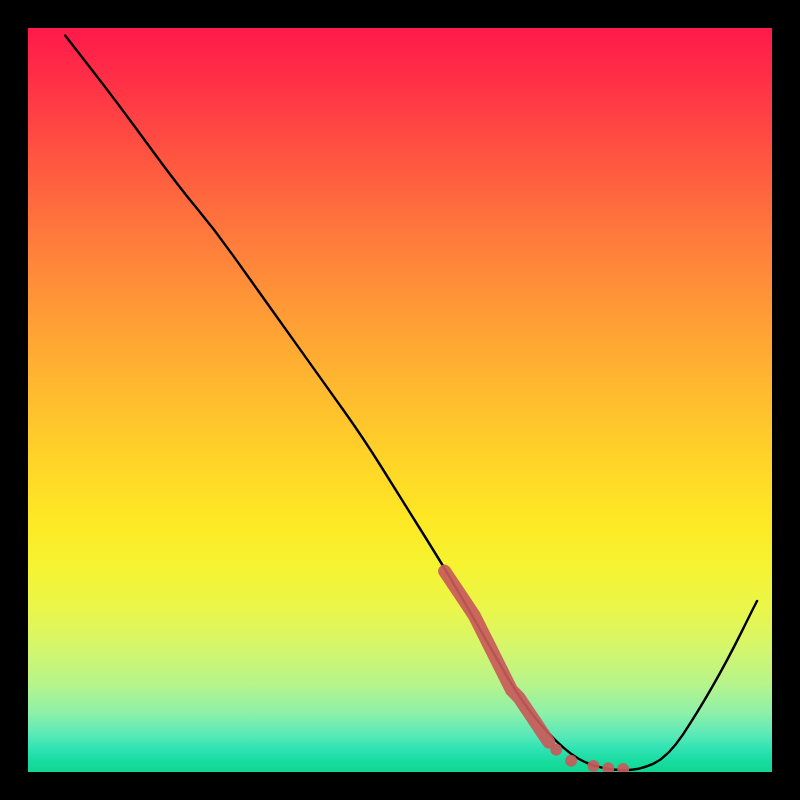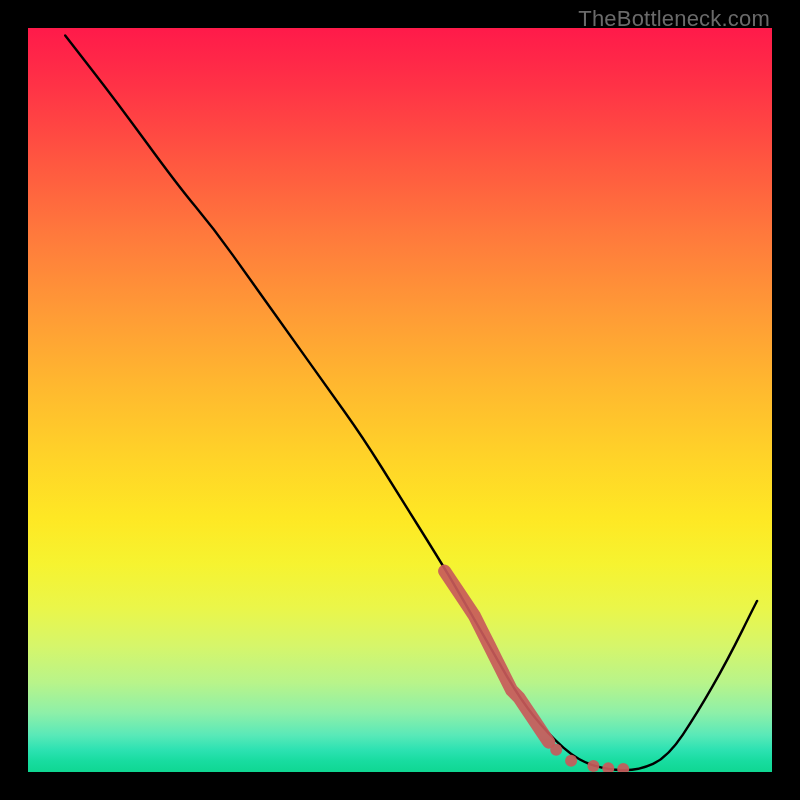--- a/index.html
+++ b/index.html
@@ -61,21 +61,20 @@
     left: 0;
     top: 0;
     width: 744px;
     height: 744px;
   }
 </style>
 </head>
 <body>
 
 <div class="frame">
-  <div class="watermark">TheBottleneck.com</div>
   <div class="plot">
     <svg class="curve" viewBox="0 0 744 744" preserveAspectRatio="none">
       <path d="M 37.2 7.4 Q 37.2 7.4 63.2 40.9 Q 89.3 74.4 119.0 115.3 Q 148.8 156.2 167.4 178.6 Q 186.0 200.9 204.6 226.9 Q 223.2 253.0 241.8 279.0 Q 260.4 305.0 279.0 331.1 Q 297.6 357.1 316.2 383.2 Q 334.8 409.2 353.4 439.0 Q 372.0 468.7 390.6 498.5 Q 409.2 528.2 420.4 546.8 Q 431.5 565.4 446.4 591.5 Q 461.3 617.5 476.2 643.6 Q 491.0 669.6 505.9 688.2 Q 520.8 706.8 535.7 719.8 Q 550.6 732.8 565.4 737.3 Q 580.3 741.8 595.2 742.1 Q 610.1 742.5 625.0 735.8 Q 639.8 729.1 654.7 706.8 Q 669.6 684.5 684.5 658.4 Q 699.4 632.4 714.2 602.6 T 729.1 572.9 " id="curve-path" fill="none" stroke="#000" stroke-width="2.4" stroke-linecap="round"></path>
       <g id="marker-group">
           <path d="M 416.6 543.1 L 424.1 554.3 L 431.5 565.4 L 439.0 576.6 L 446.4 587.8 L 453.8 602.6 L 461.3 617.5 L 468.7 632.4 L 476.2 647.3 L 483.6 662.2 L 491.0 669.6 L 498.5 680.8 L 505.9 691.9 L 513.4 703.1 L 520.8 714.2 " fill="none" stroke="#c85a5a" stroke-width="13" stroke-linecap="round" stroke-opacity="0.92"></path>
           <circle cx="528.2" cy="721.7" r="6" fill="#c85a5a" fill-opacity="0.92"></circle>
           <circle cx="543.1" cy="732.8" r="6" fill="#c85a5a" fill-opacity="0.92"></circle>
           <circle cx="565.4" cy="738.0" r="6" fill="#c85a5a" fill-opacity="0.92"></circle>
           <circle cx="580.3" cy="740.3" r="6" fill="#c85a5a" fill-opacity="0.92"></circle>
           <circle cx="595.2" cy="741.0" r="6" fill="#c85a5a" fill-opacity="0.92"></circle>

